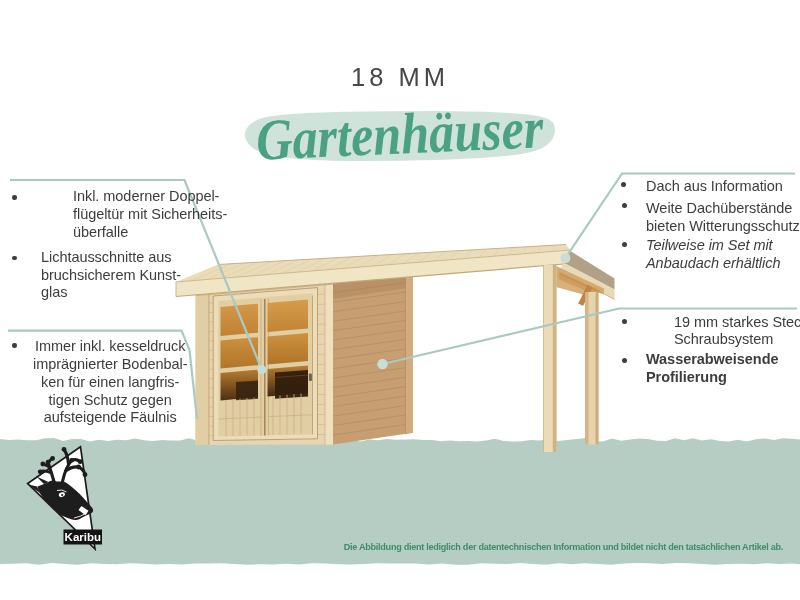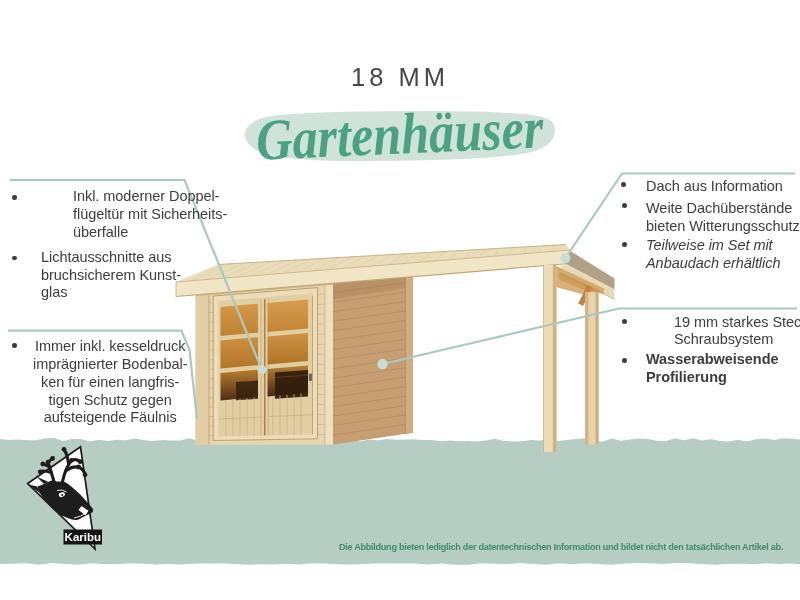--- a/index.html
+++ b/index.html
@@ -217,12 +217,12 @@
 <div class="b" style="left:621px;top:182px;width:5px;height:5px;"></div>
 <div class="t rt" style="left:646px;top:177.9px;">Dach aus Information</div>
 <div class="b" style="left:621.5px;top:203px;width:5px;height:5px;"></div>
 <div class="t rt" style="left:646px;top:200px;">Weite Dachüberstände<br>bieten Witterungsschutz</div>
 <div class="b" style="left:621.5px;top:242px;width:5px;height:5px;"></div>
 <div class="t rt" style="left:646px;top:237.3px;font-style:italic;">Teilweise im Set mit<br>Anbaudach erhältlich</div>
 <div class="b" style="left:621.5px;top:318.5px;width:5px;height:5px;"></div>
 <div class="t rt" style="left:674px;top:313.5px;">19 mm starkes Steck-<br>Schraubsystem</div>
 <div class="b" style="left:621.5px;top:357.5px;width:5px;height:5px;"></div>
 <div class="t rt" style="left:646px;top:350.9px;font-weight:bold;">Wasserabweisende<br>Profilierung</div>
-<div id="disc">Die Abbildung bieten lediglich der datentechnischen Information und bildet nicht den tatsächlichen Artikel ab.</div>
+<div id="disc">Die Abbildung dient lediglich der datentechnischen Information und bildet nicht den tatsächlichen Artikel ab.</div>
 </body></html>

